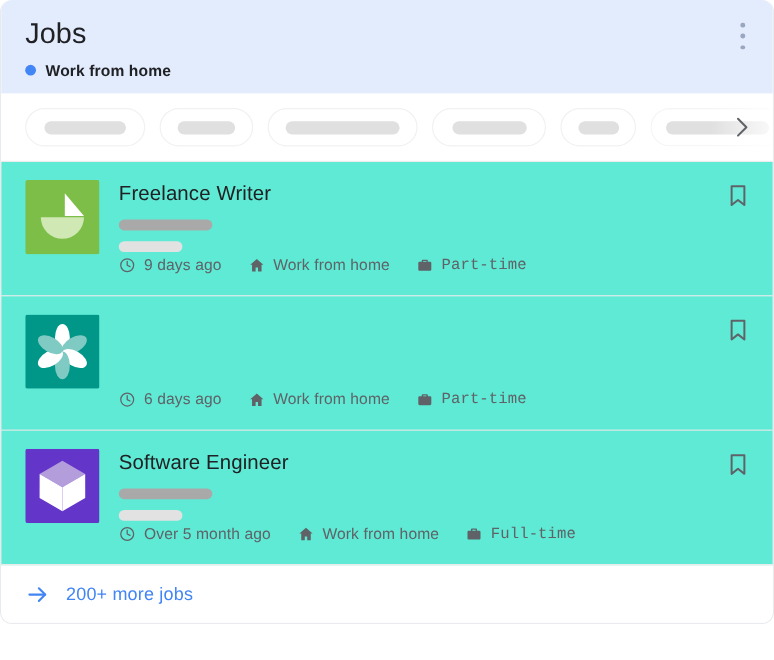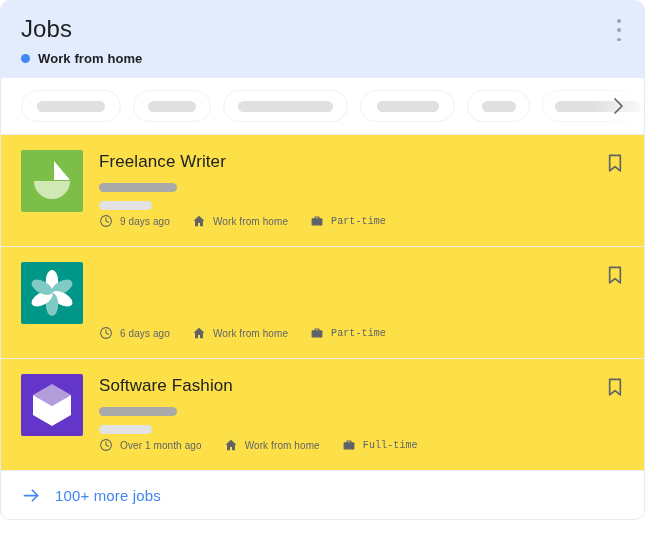--- a/index.html
+++ b/index.html
@@ -141,21 +141,21 @@
     min-height: 0;
   }
   .job-row {
     position: relative;
     height: 121px;
     box-sizing: border-box;
     border-bottom: 1px solid #ebebeb;
     padding: 15px 20px 0 20px;
     display: flex;
     cursor: pointer;
-    background: #fde047;
+    background: #5eead4;
   }
   .job-logo {
     flex: 0 0 auto;
     width: 62px;
     height: 62px;
     border-radius: 2px;
     overflow: hidden;
     margin-right: 16px;
   }
   .job-logo svg { display: block; }
@@ -203,21 +203,21 @@
   .meta-item:last-child { margin-right: 0; font-family: Liberation Mono, monospace; }
   .meta-icon {
     width: 14px;
     height: 14px;
     margin-right: 7px;
     color: #5f6368;
     flex: 0 0 auto;
     display: block;
   }
   .meta-text {
-    font-size: 10px;
+    font-size: 13px;
     color: #5f6368;
     letter-spacing: 0.1px;
   }
 
   .bookmark-btn {
     position: absolute;
     top: 16px;
     right: 18px;
     width: 22px;
     height: 24px;
@@ -372,31 +372,31 @@
       <div class="job-row">
         <div class="job-logo">
           <svg viewBox="0 0 62 62" width="62" height="62">
     <rect width="62" height="62" fill="#6435c9"></rect>
     <path d="M31 10 L50 21 L31 32 L12 21 Z" fill="#b39ddb"></path>
     <path d="M12 21 L31 32 L31 52 L12 41 Z" fill="#ffffff"></path>
     <path d="M50 21 L50 41 L31 52 L31 32 Z" fill="#ffffff"></path>
   </svg>
         </div>
         <div class="job-main">
-          <div class="job-title">Software Fashion</div>
+          <div class="job-title">Software Engineer</div>
      <div class="skel-line-1"></div>
      <div class="skel-line-2"></div>
         </div>
         <div class="job-meta">
           <div class="meta-item">
         <svg class="meta-icon" viewBox="0 0 24 24" fill="none" stroke="currentColor" stroke-width="1.8">
     <circle cx="12" cy="12" r="9.2"></circle>
     <polyline points="12 6.5 12 12 16 14" stroke-linecap="round" stroke-linejoin="round"></polyline>
   </svg>
-        <span class="meta-text">Over 1 month ago</span>
+        <span class="meta-text">Over 5 month ago</span>
      </div>
      <div class="meta-item">
         <svg class="meta-icon" viewBox="0 0 24 24" fill="currentColor">
     <path d="M12 3.2 2.6 11.4h2.6V21h5.1v-5.6h3.4V21h5.1v-9.6h2.6L12 3.2z"></path>
   </svg>
         <span class="meta-text">Work from home</span>
      </div>
      <div class="meta-item">
         <svg class="meta-icon" viewBox="0 0 24 24" fill="currentColor">
     <path d="M9.2 4.2h5.6c.9 0 1.6.7 1.6 1.6v1.4h3.1c1 0 1.8.8 1.8 1.8v9.1c0 1-.8 1.8-1.8 1.8H4.5c-1 0-1.8-.8-1.8-1.8V9c0-1 .8-1.8 1.8-1.8h3.1V5.8c0-.9.7-1.6 1.6-1.6zm.5 3h4.6V6H9.7v1.2z"></path>
@@ -408,16 +408,16 @@
     <path d="M6.2 3.6h11.6v17l-5.8-4.6-5.8 4.6z"></path>
   </svg>
       </div>
     </div>
 
   <div class="footer">
     <svg class="footer-arrow" viewBox="0 0 24 24" fill="none" stroke="currentColor" stroke-width="2" stroke-linecap="round" stroke-linejoin="round">
       <line x1="4" y1="12" x2="19" y2="12"></line>
       <polyline points="13 6 19 12 13 18"></polyline>
     </svg>
-    <span class="footer-label">100+ more jobs</span>
+    <span class="footer-label">200+ more jobs</span>
   </div>
 
 </div>
 
 </body></html>

